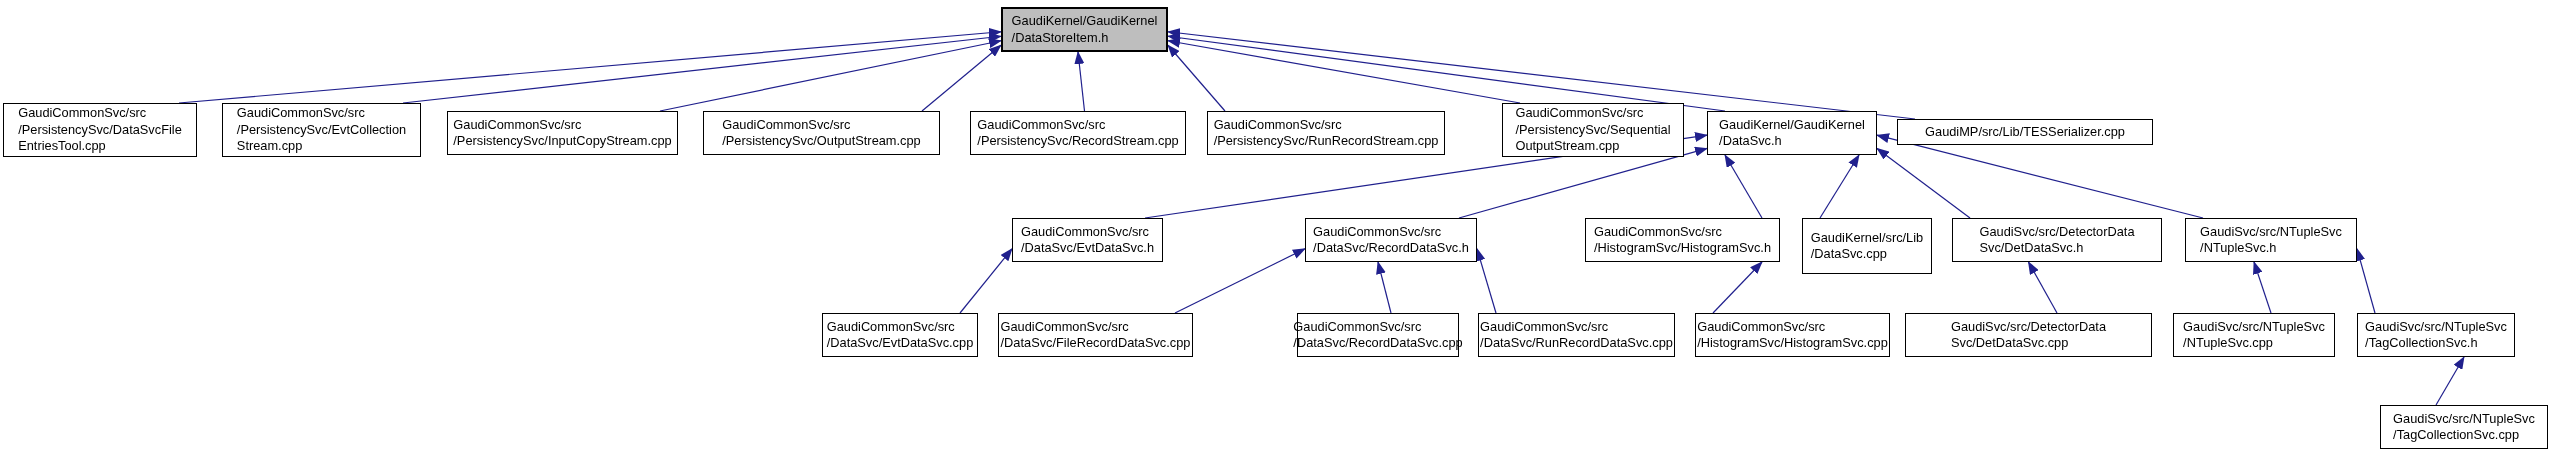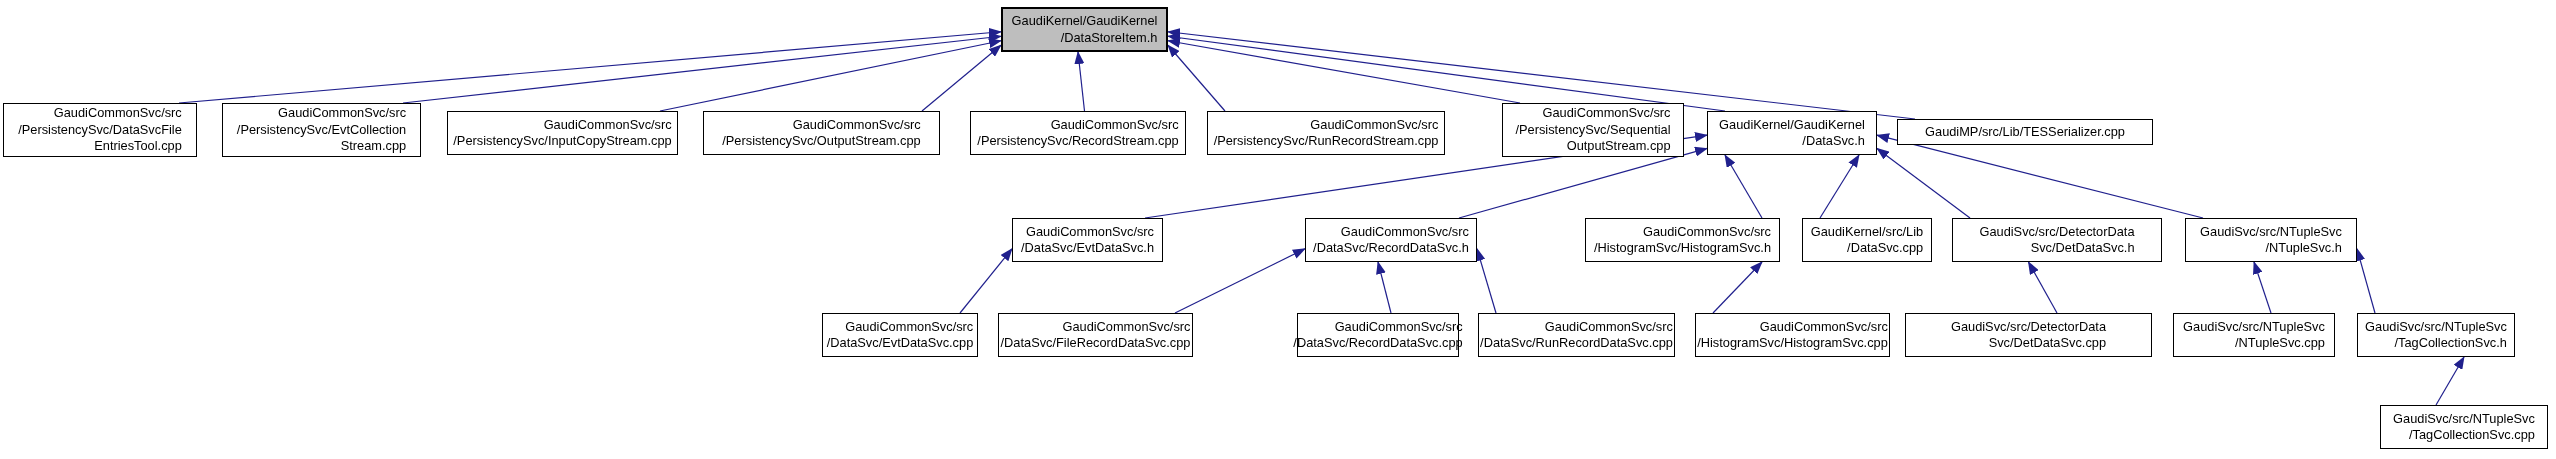--- a/index.html
+++ b/index.html
@@ -7,21 +7,21 @@
     width:2556px;height:459px;
     font-family:"Liberation Sans", sans-serif;
     -webkit-font-smoothing:antialiased;
   }
   .canvas{position:relative;width:2556px;height:459px;background:#ffffff;overflow:hidden;}
   #edges{position:absolute;left:0;top:0;width:2556px;height:459px;}
   .node{
     position:absolute;box-sizing:border-box;
     border:1px solid #000000;background:#ffffff;
     display:flex;align-items:center;justify-content:center;
-    text-align:right;white-space:pre-line;
+    text-align:left;white-space:pre-line;
     font-size:12.8px;line-height:16.5px;color:#000000;
     cursor:pointer;
   }
   .node.highlight{background:#bebebe;border-width:2px;cursor:default;}
 </style>
 </head>
 <body>
 
 <div class="canvas">
   <svg id="edges" xmlns="http://www.w3.org/2000/svg" viewBox="0 0 2556 459">
@@ -77,21 +77,21 @@
 OutputStream.cpp</div>
       <div class="node" style="left: 1707px; top: 111px; width: 170px; height: 44px;">GaudiKernel/GaudiKernel
 /DataSvc.h</div>
       <div class="node" style="left: 1897px; top: 119px; width: 256px; height: 26px;">GaudiMP/src/Lib/TESSerializer.cpp</div>
       <div class="node" style="left: 1012px; top: 218px; width: 151px; height: 44px;">GaudiCommonSvc/src
 /DataSvc/EvtDataSvc.h</div>
       <div class="node" style="left: 1305px; top: 218px; width: 172px; height: 44px;">GaudiCommonSvc/src
 /DataSvc/RecordDataSvc.h</div>
       <div class="node" style="left: 1585px; top: 218px; width: 195px; height: 44px;">GaudiCommonSvc/src
 /HistogramSvc/HistogramSvc.h</div>
-      <div class="node" style="left: 1802px; top: 218px; width: 130px; height: 44px;">GaudiKernel/src/Lib
+      <div class="node" style="left: 1802px; top: 218px; width: 130px; height: 56px;">GaudiKernel/src/Lib
 /DataSvc.cpp</div>
       <div class="node" style="left: 1952px; top: 218px; width: 210px; height: 44px;">GaudiSvc/src/DetectorData
 Svc/DetDataSvc.h</div>
       <div class="node" style="left: 2185px; top: 218px; width: 172px; height: 44px;">GaudiSvc/src/NTupleSvc
 /NTupleSvc.h</div>
       <div class="node" style="left: 822px; top: 313px; width: 156px; height: 44px;">GaudiCommonSvc/src
 /DataSvc/EvtDataSvc.cpp</div>
       <div class="node" style="left: 998px; top: 313px; width: 195px; height: 44px;">GaudiCommonSvc/src
 /DataSvc/FileRecordDataSvc.cpp</div>
       <div class="node" style="left: 1297px; top: 313px; width: 162px; height: 44px;">GaudiCommonSvc/src

